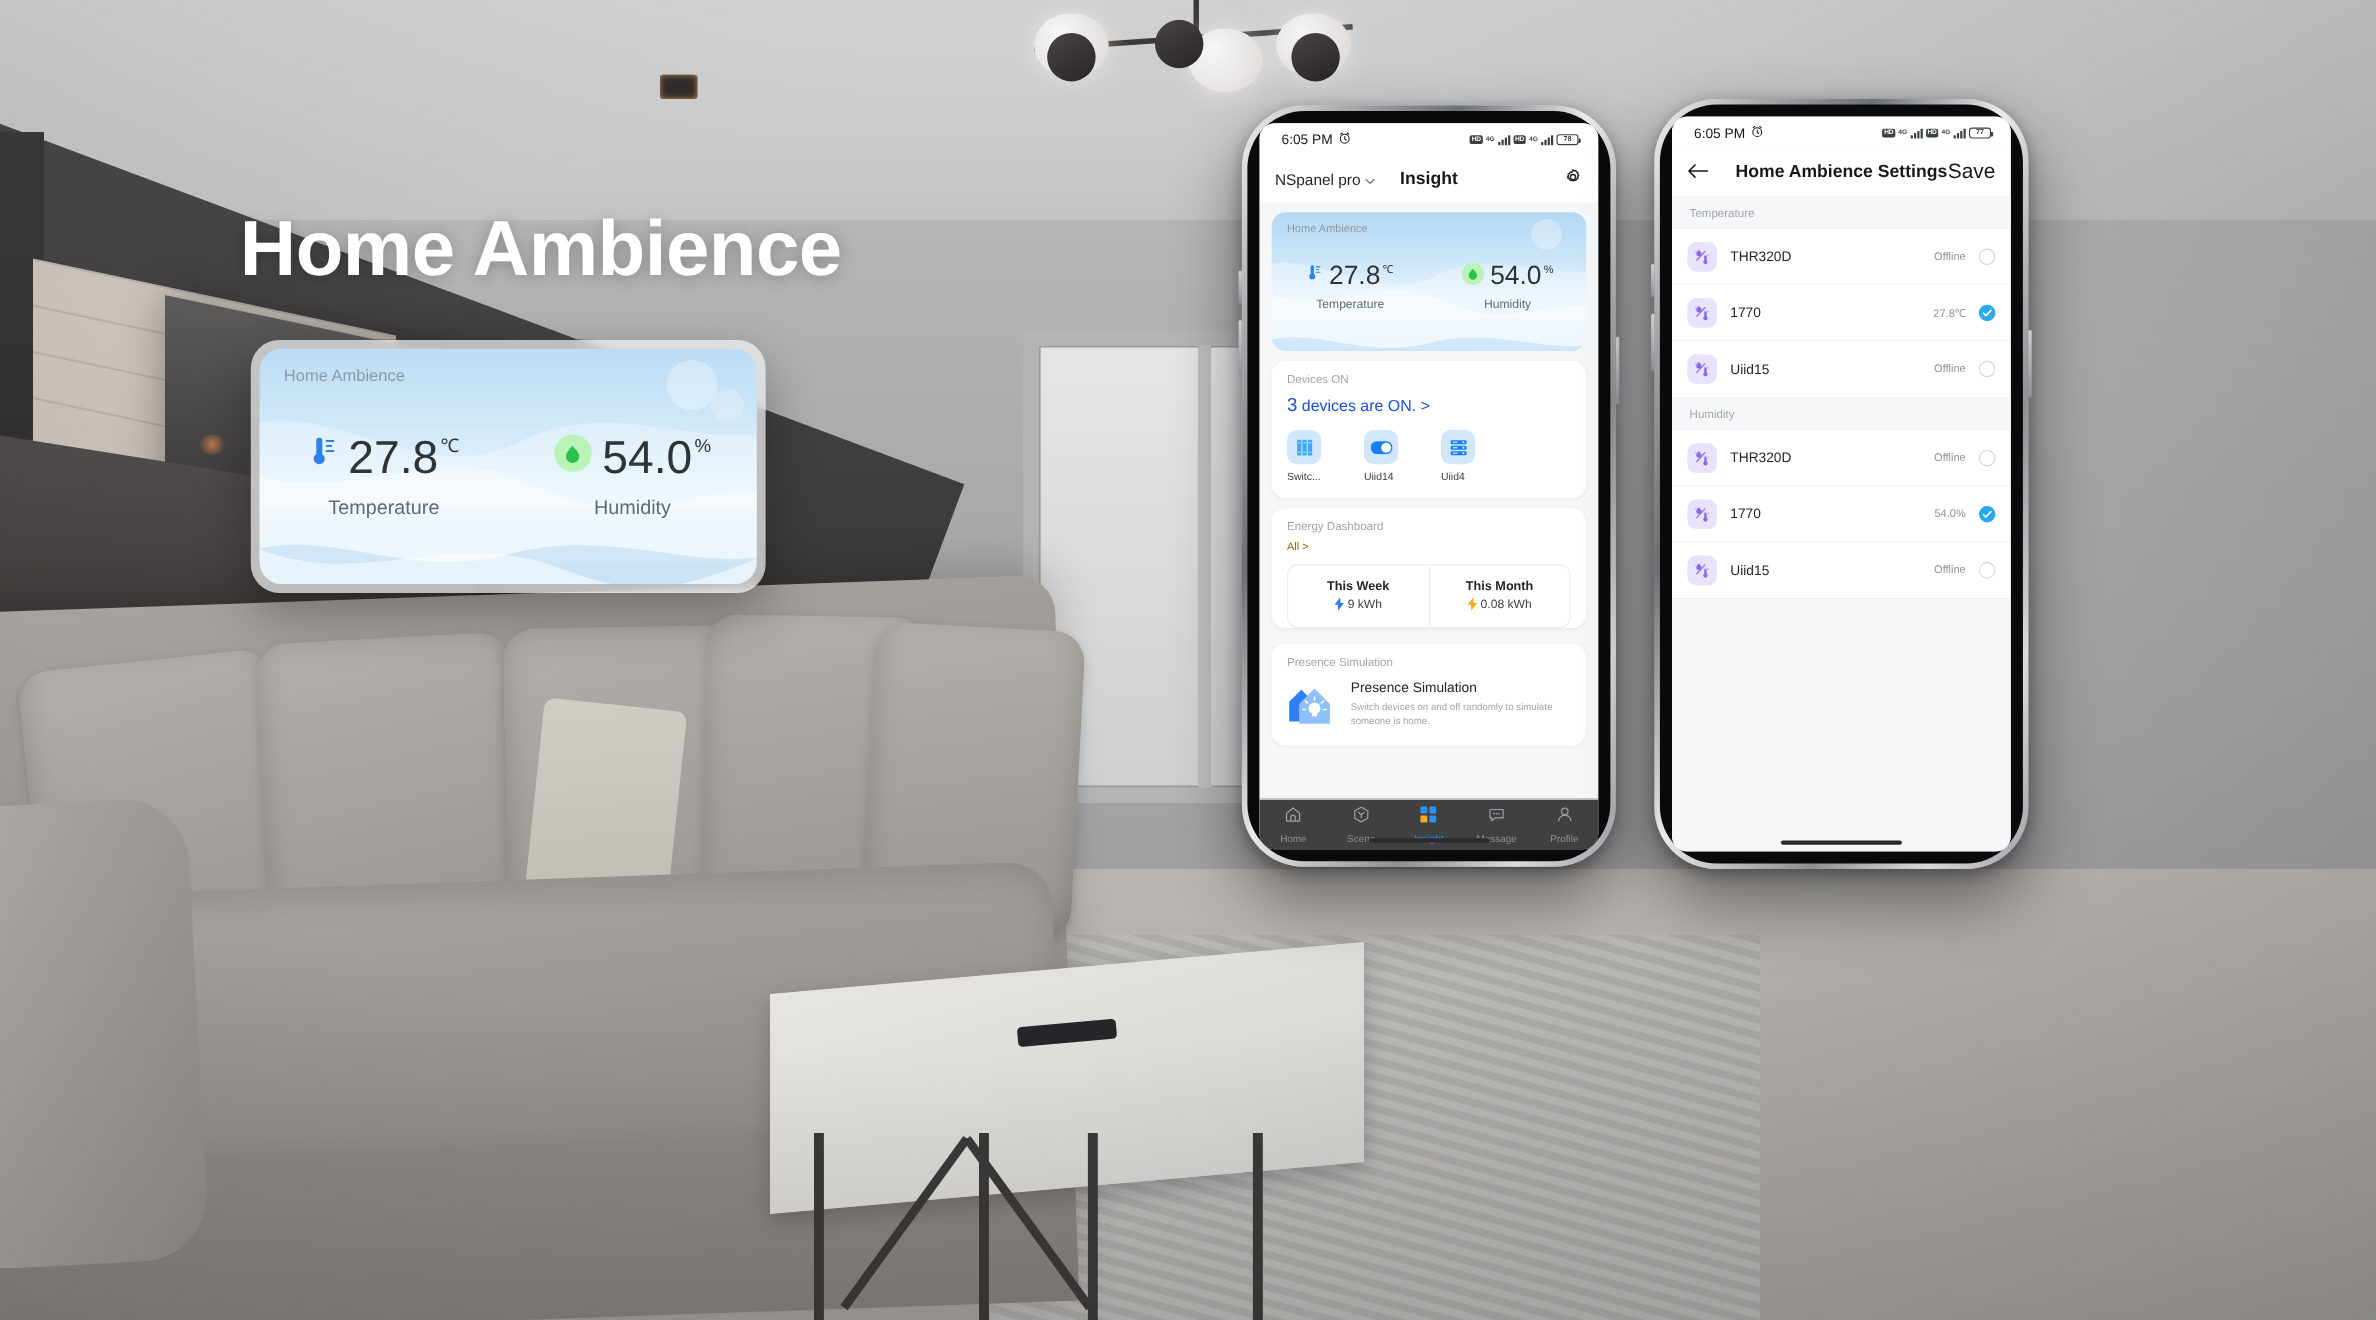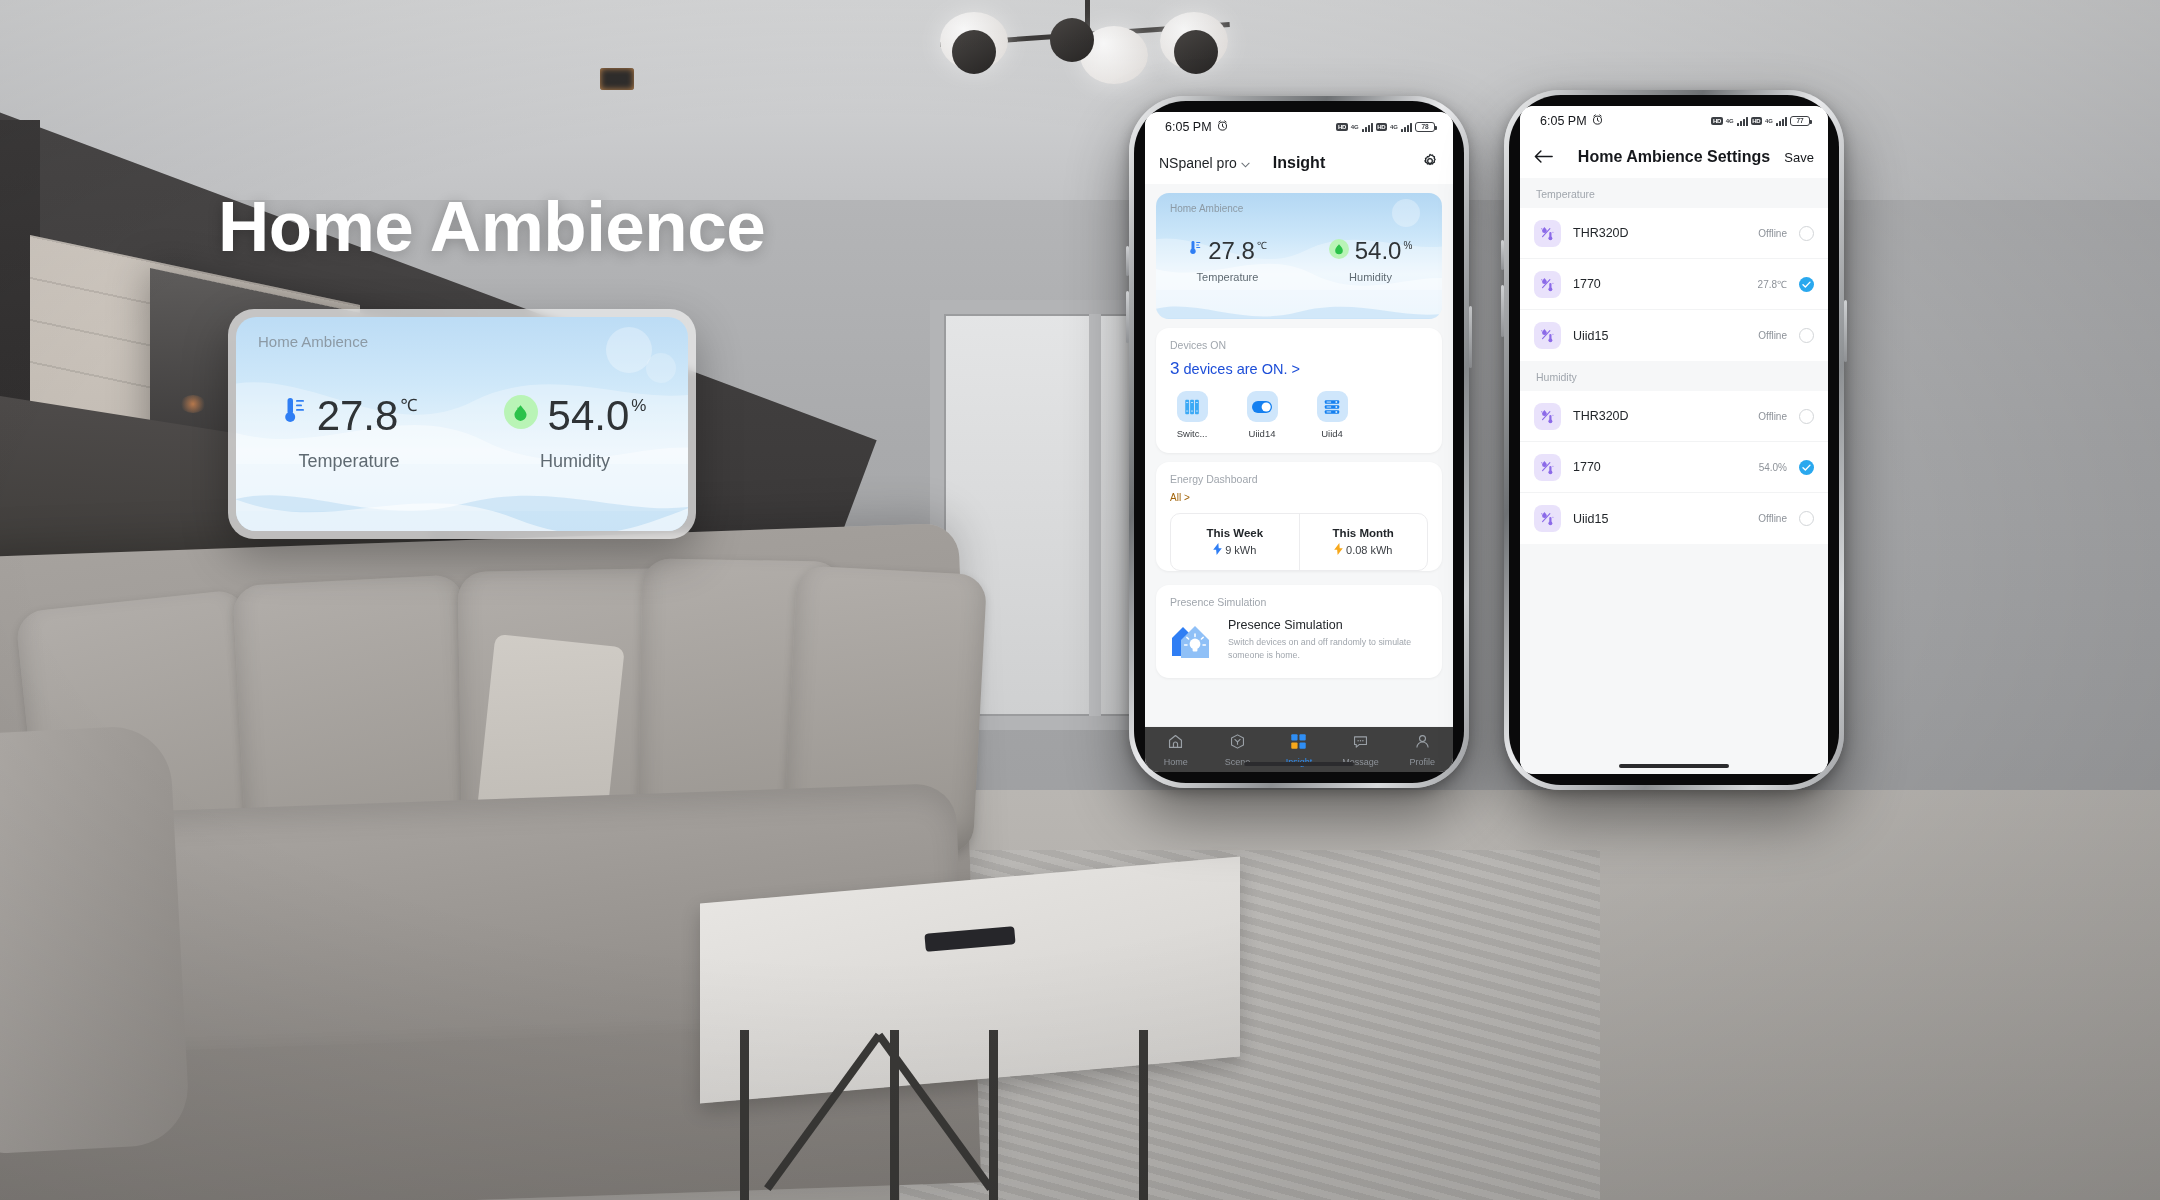--- a/index.html
+++ b/index.html
@@ -282,21 +282,21 @@
   .mid-ambience .ha-val { font-size:24px; }
   .mid-ambience .ha-unit { font-size:10px; }
   .mid-ambience .ha-cap { margin-top:8px; font-size:11px; }
   .mid-ambience .temp-icon { width:14px; height:17px; }
   .mid-ambience .hum-icon-wrap { width:20px; height:20px; }
   .mid-ambience .ha-row { gap:6px; }
 
   .devices-head { font-size:14.5px; color:#1d4ed8; padding: 8px 14px 0; }
   .devices-head b { font-size:17px; font-weight:500; }
   .dev-list { display:flex; gap:26px; padding: 12px 14px 14px; }
-  .dev { display:flex; flex-direction:column; align-items:center; width:44px; }
+  .dev { display:flex; flex-direction:column; width:44px; }
   .dev-ico {
     width:31px; height:31px; border-radius:9px; background:#cfe6fb;
     display:flex; align-items:center; justify-content:center;
   }
   .dev-name { margin-top:6px; font-size:9.5px; color:#3a3e43; }
 
   .all-row { font-size:10px; color:#a16207; padding: 7px 14px 0; }
   .energy-box {
     margin: 10px 14px 14px; border:1px solid #ececee; border-radius:10px;
     display:flex; height:58px;
@@ -341,21 +341,21 @@
   .lname { font-size:12.5px; color:#22262a; margin-left:12px; }
   .lval { margin-left:auto; font-size:10px; color:#8d9299; }
   .lradio {
     width:15px; height:15px; border-radius:50%; border:1.2px solid #d2d5d8;
     margin-left:12px; flex:none;
   }
   .lradio.on {
     border:none; background:#2aa8ee;
     display:flex; align-items:center; justify-content:center;
   }
-  .nav-save { font-size:13px; color:#16181c; }
+  .nav-save { font-size:19px; color:#16181c; }
   .back-arrow { font-size:19px; color:#16181c; line-height:1; }
 </style>
 </head>
 <body>
 
 <div id="bg">
   <div class="bg-ceiling"></div>
   <div class="bg-wall"></div>
   <div class="bg-window"></div>
   <div class="bg-curtain"></div>

